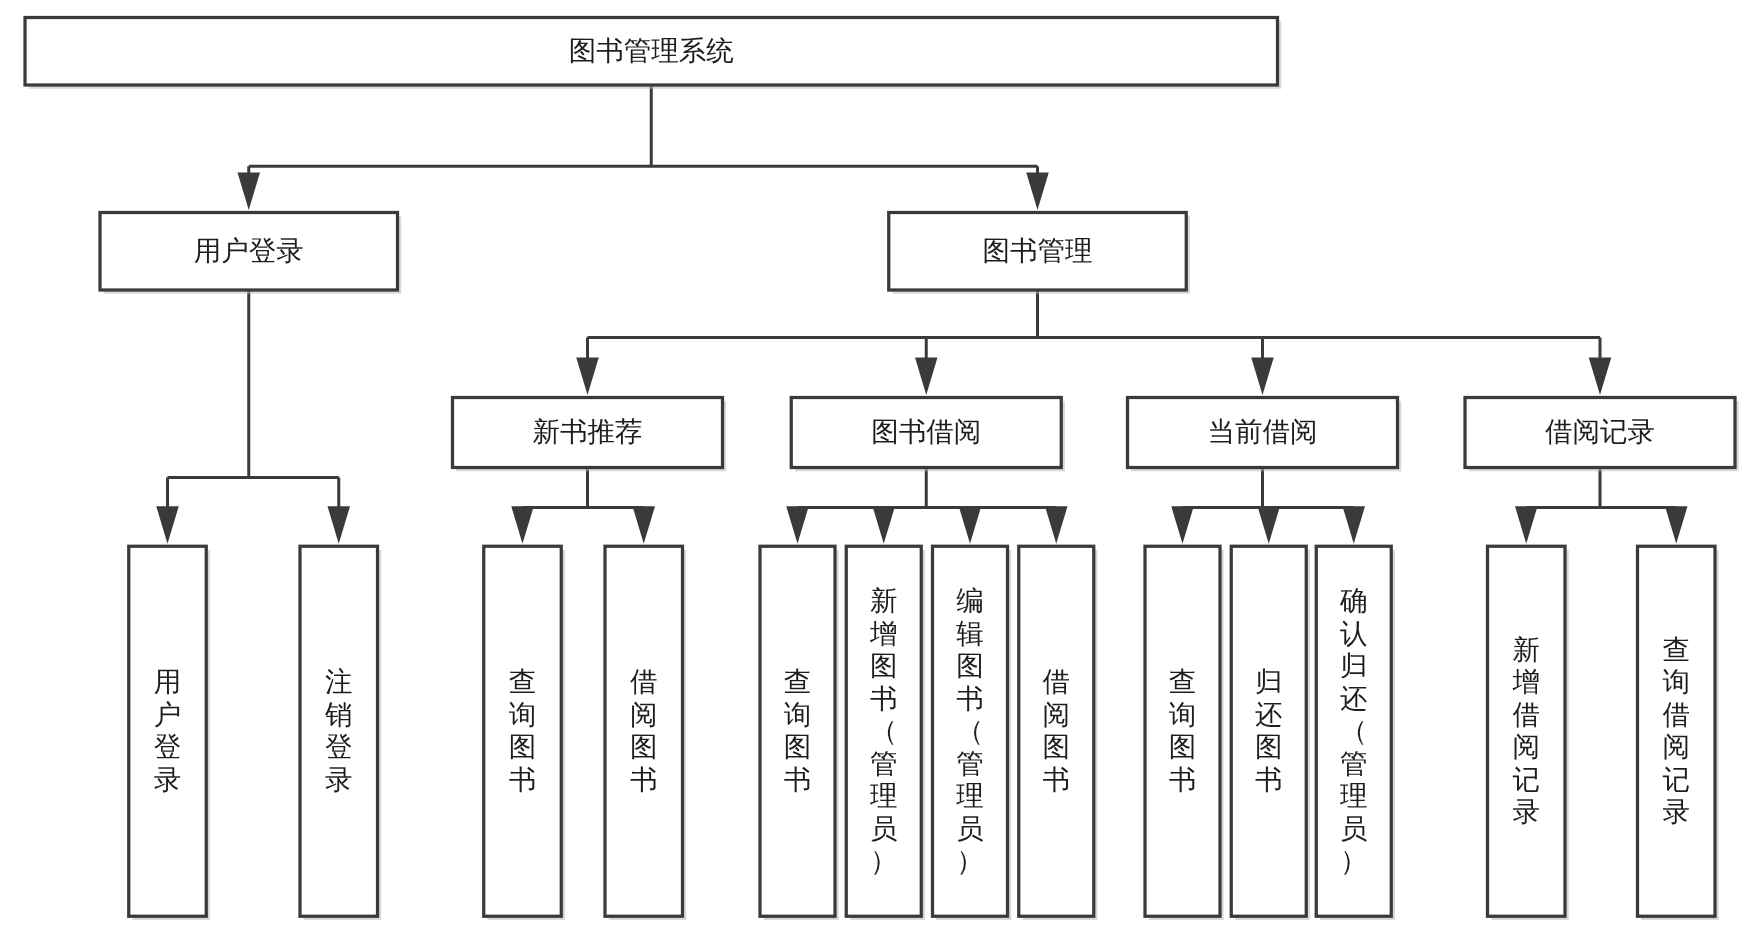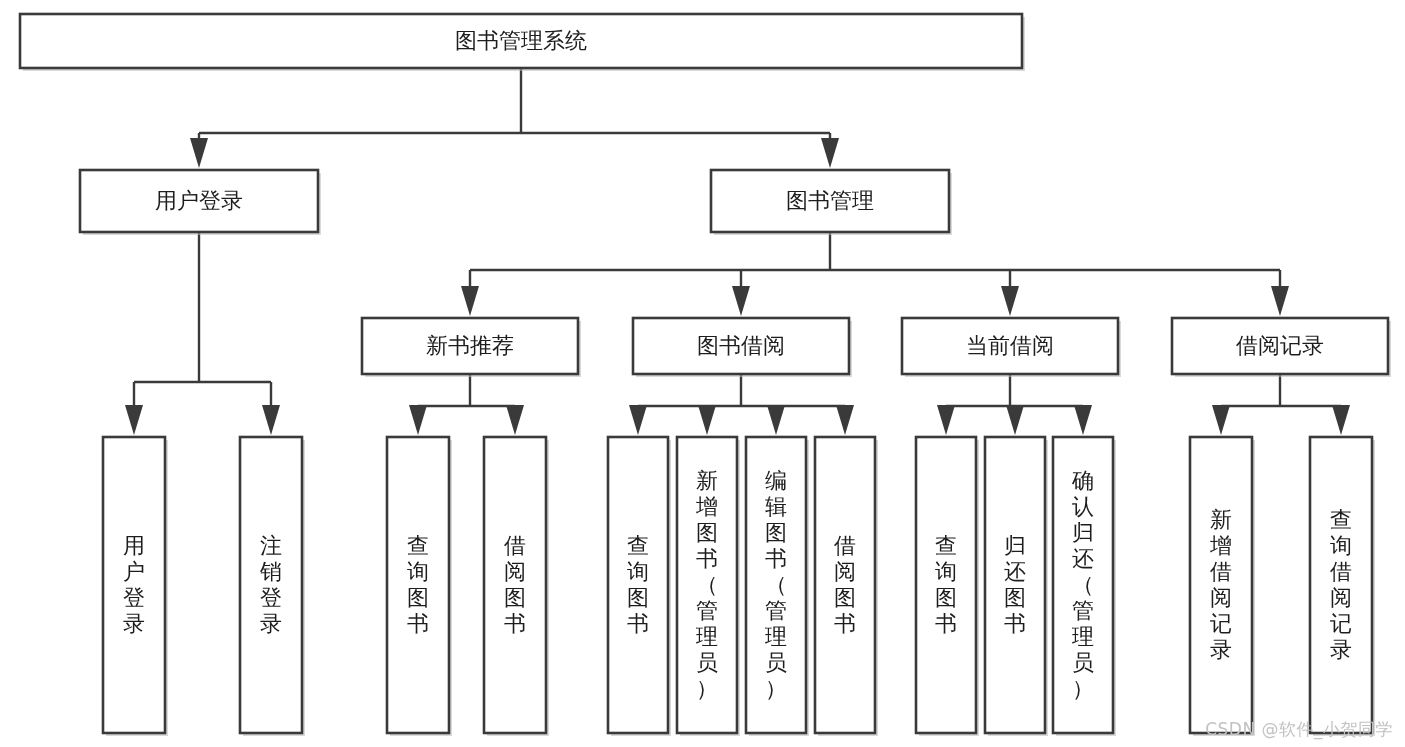--- a/index.html
+++ b/index.html
@@ -226,14 +226,13 @@
           <rect x="1190" y="437" width="62" height="296" class="node-box"></rect>
           <text x="1221" class="node-label-v"><tspan x="1221" y="527">新</tspan><tspan x="1221" y="553">增</tspan><tspan x="1221" y="579">借</tspan><tspan x="1221" y="605">阅</tspan><tspan x="1221" y="631">记</tspan><tspan x="1221" y="657">录</tspan></text>
         </g>
         <g>
           <rect x="1313" y="440" width="62" height="296" class="node-shadow"></rect>
           <rect x="1310" y="437" width="62" height="296" class="node-box"></rect>
           <text x="1341" class="node-label-v"><tspan x="1341" y="527">查</tspan><tspan x="1341" y="553">询</tspan><tspan x="1341" y="579">借</tspan><tspan x="1341" y="605">阅</tspan><tspan x="1341" y="631">记</tspan><tspan x="1341" y="657">录</tspan></text>
         </g>
       </g>
   </svg>
-  <div class="watermark">CSDN @软件_小贺同学</div>
 </div>
 
 </body></html>

